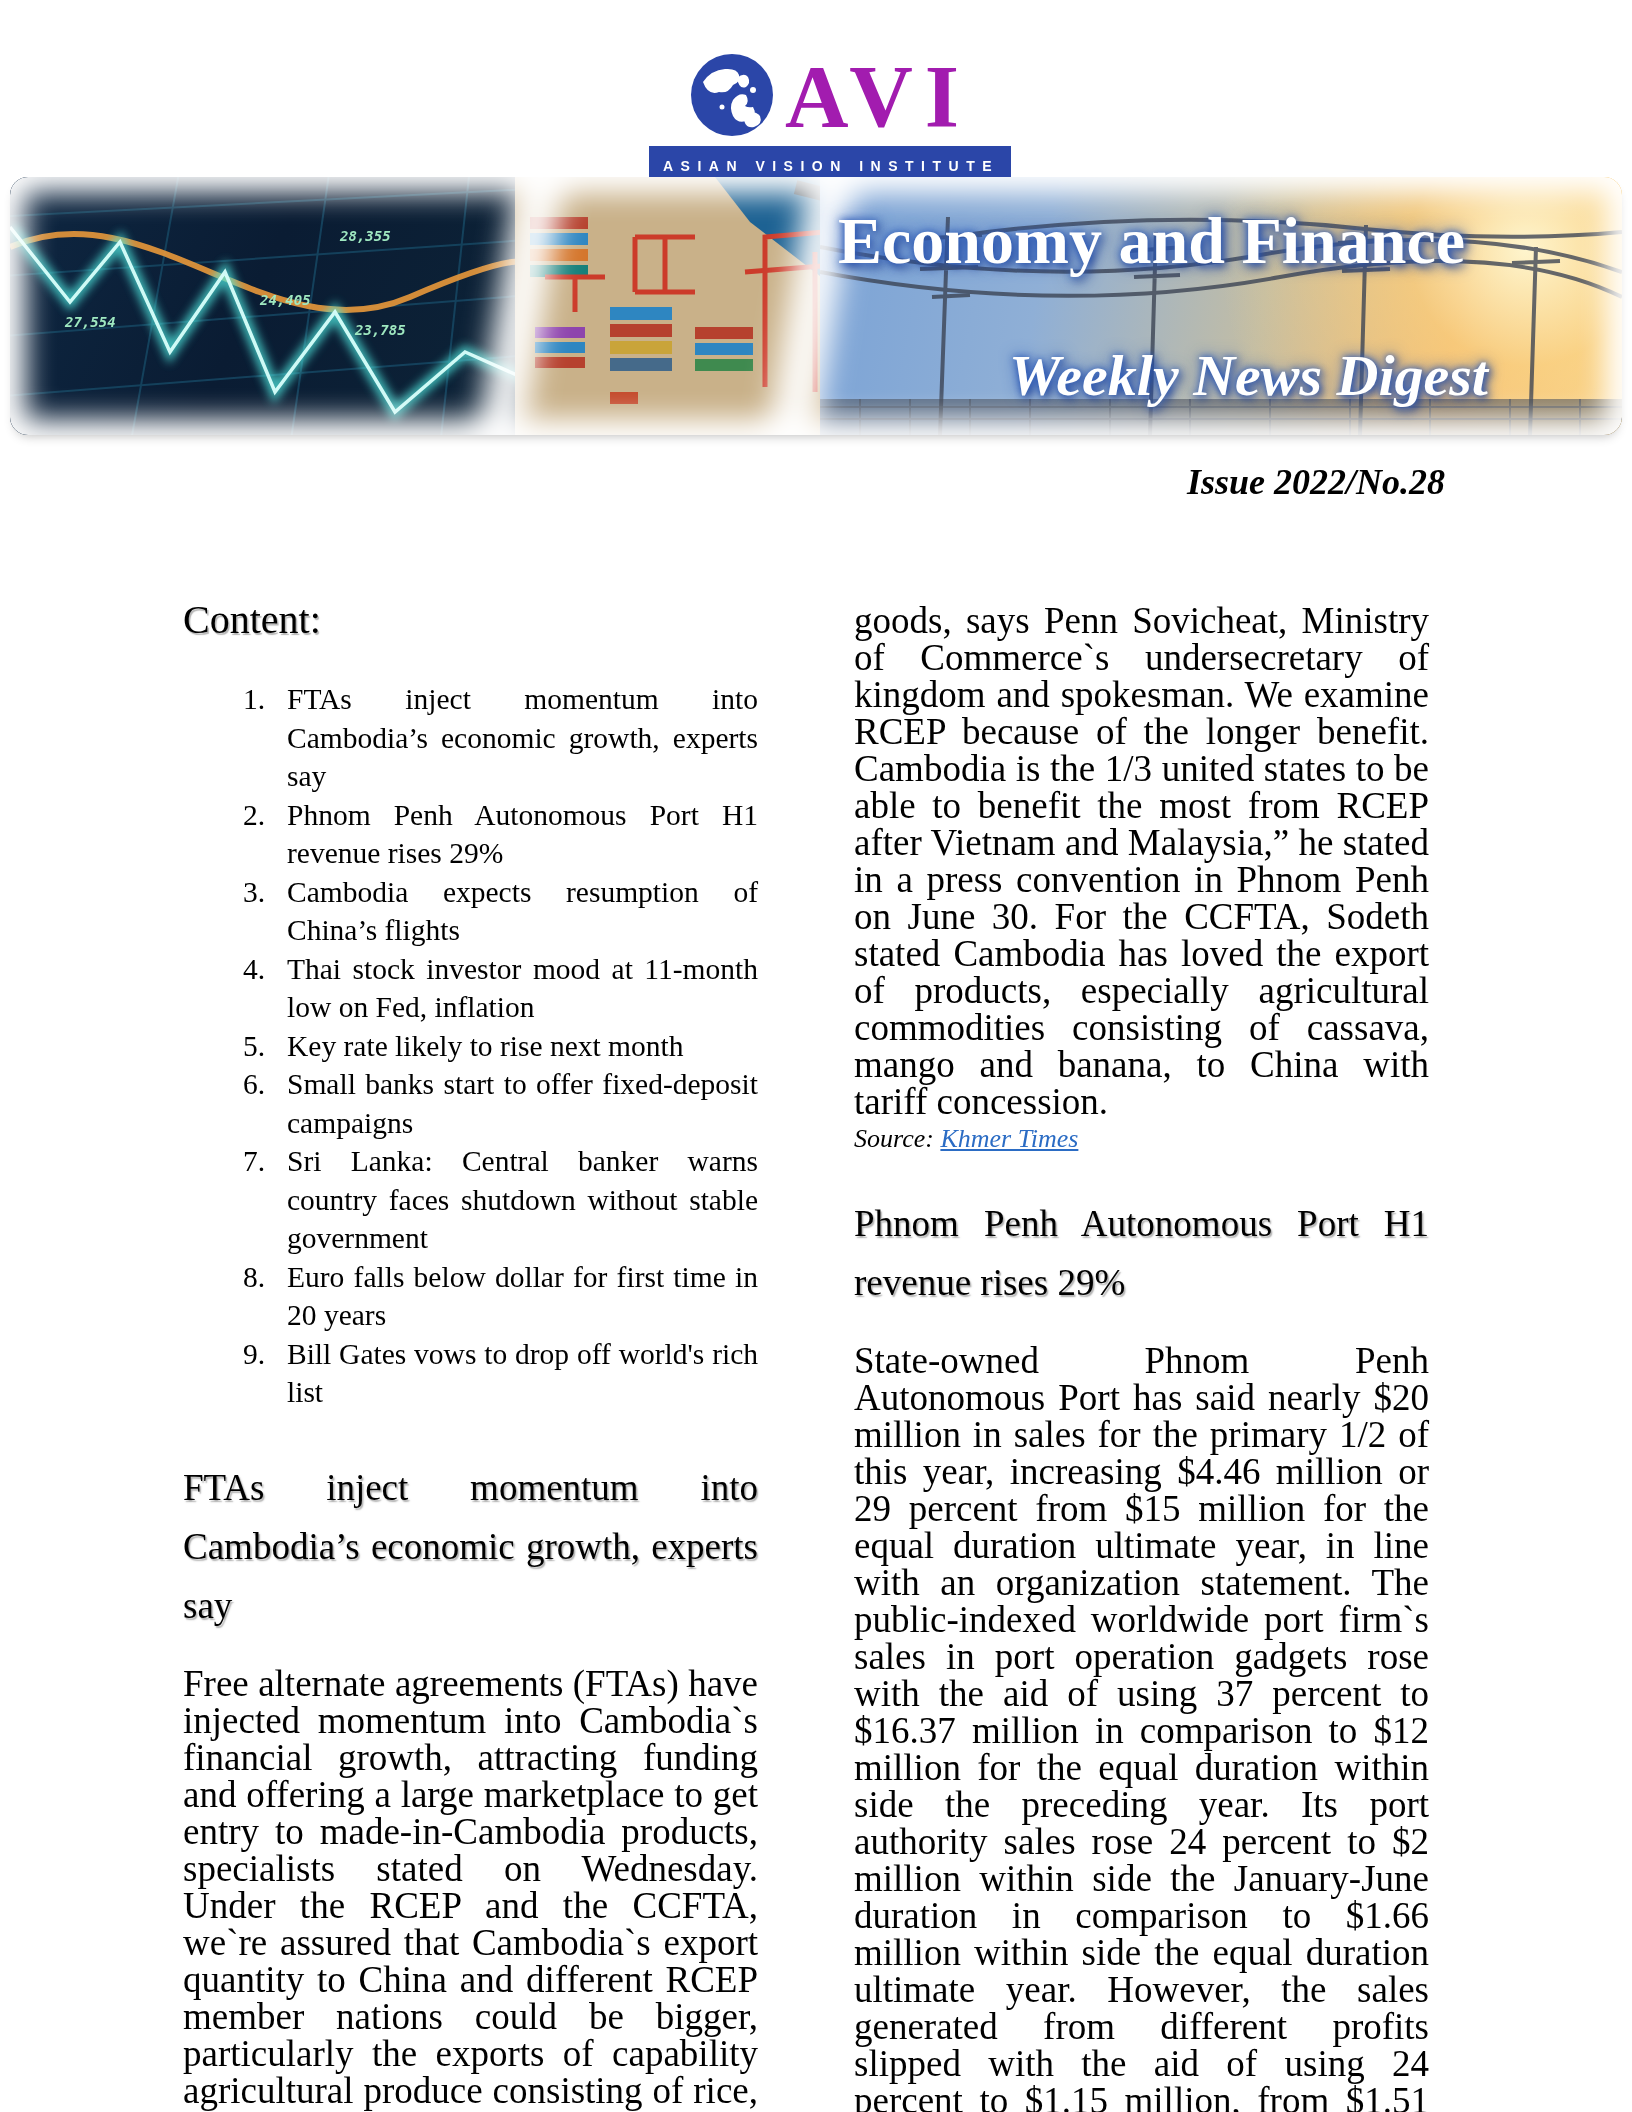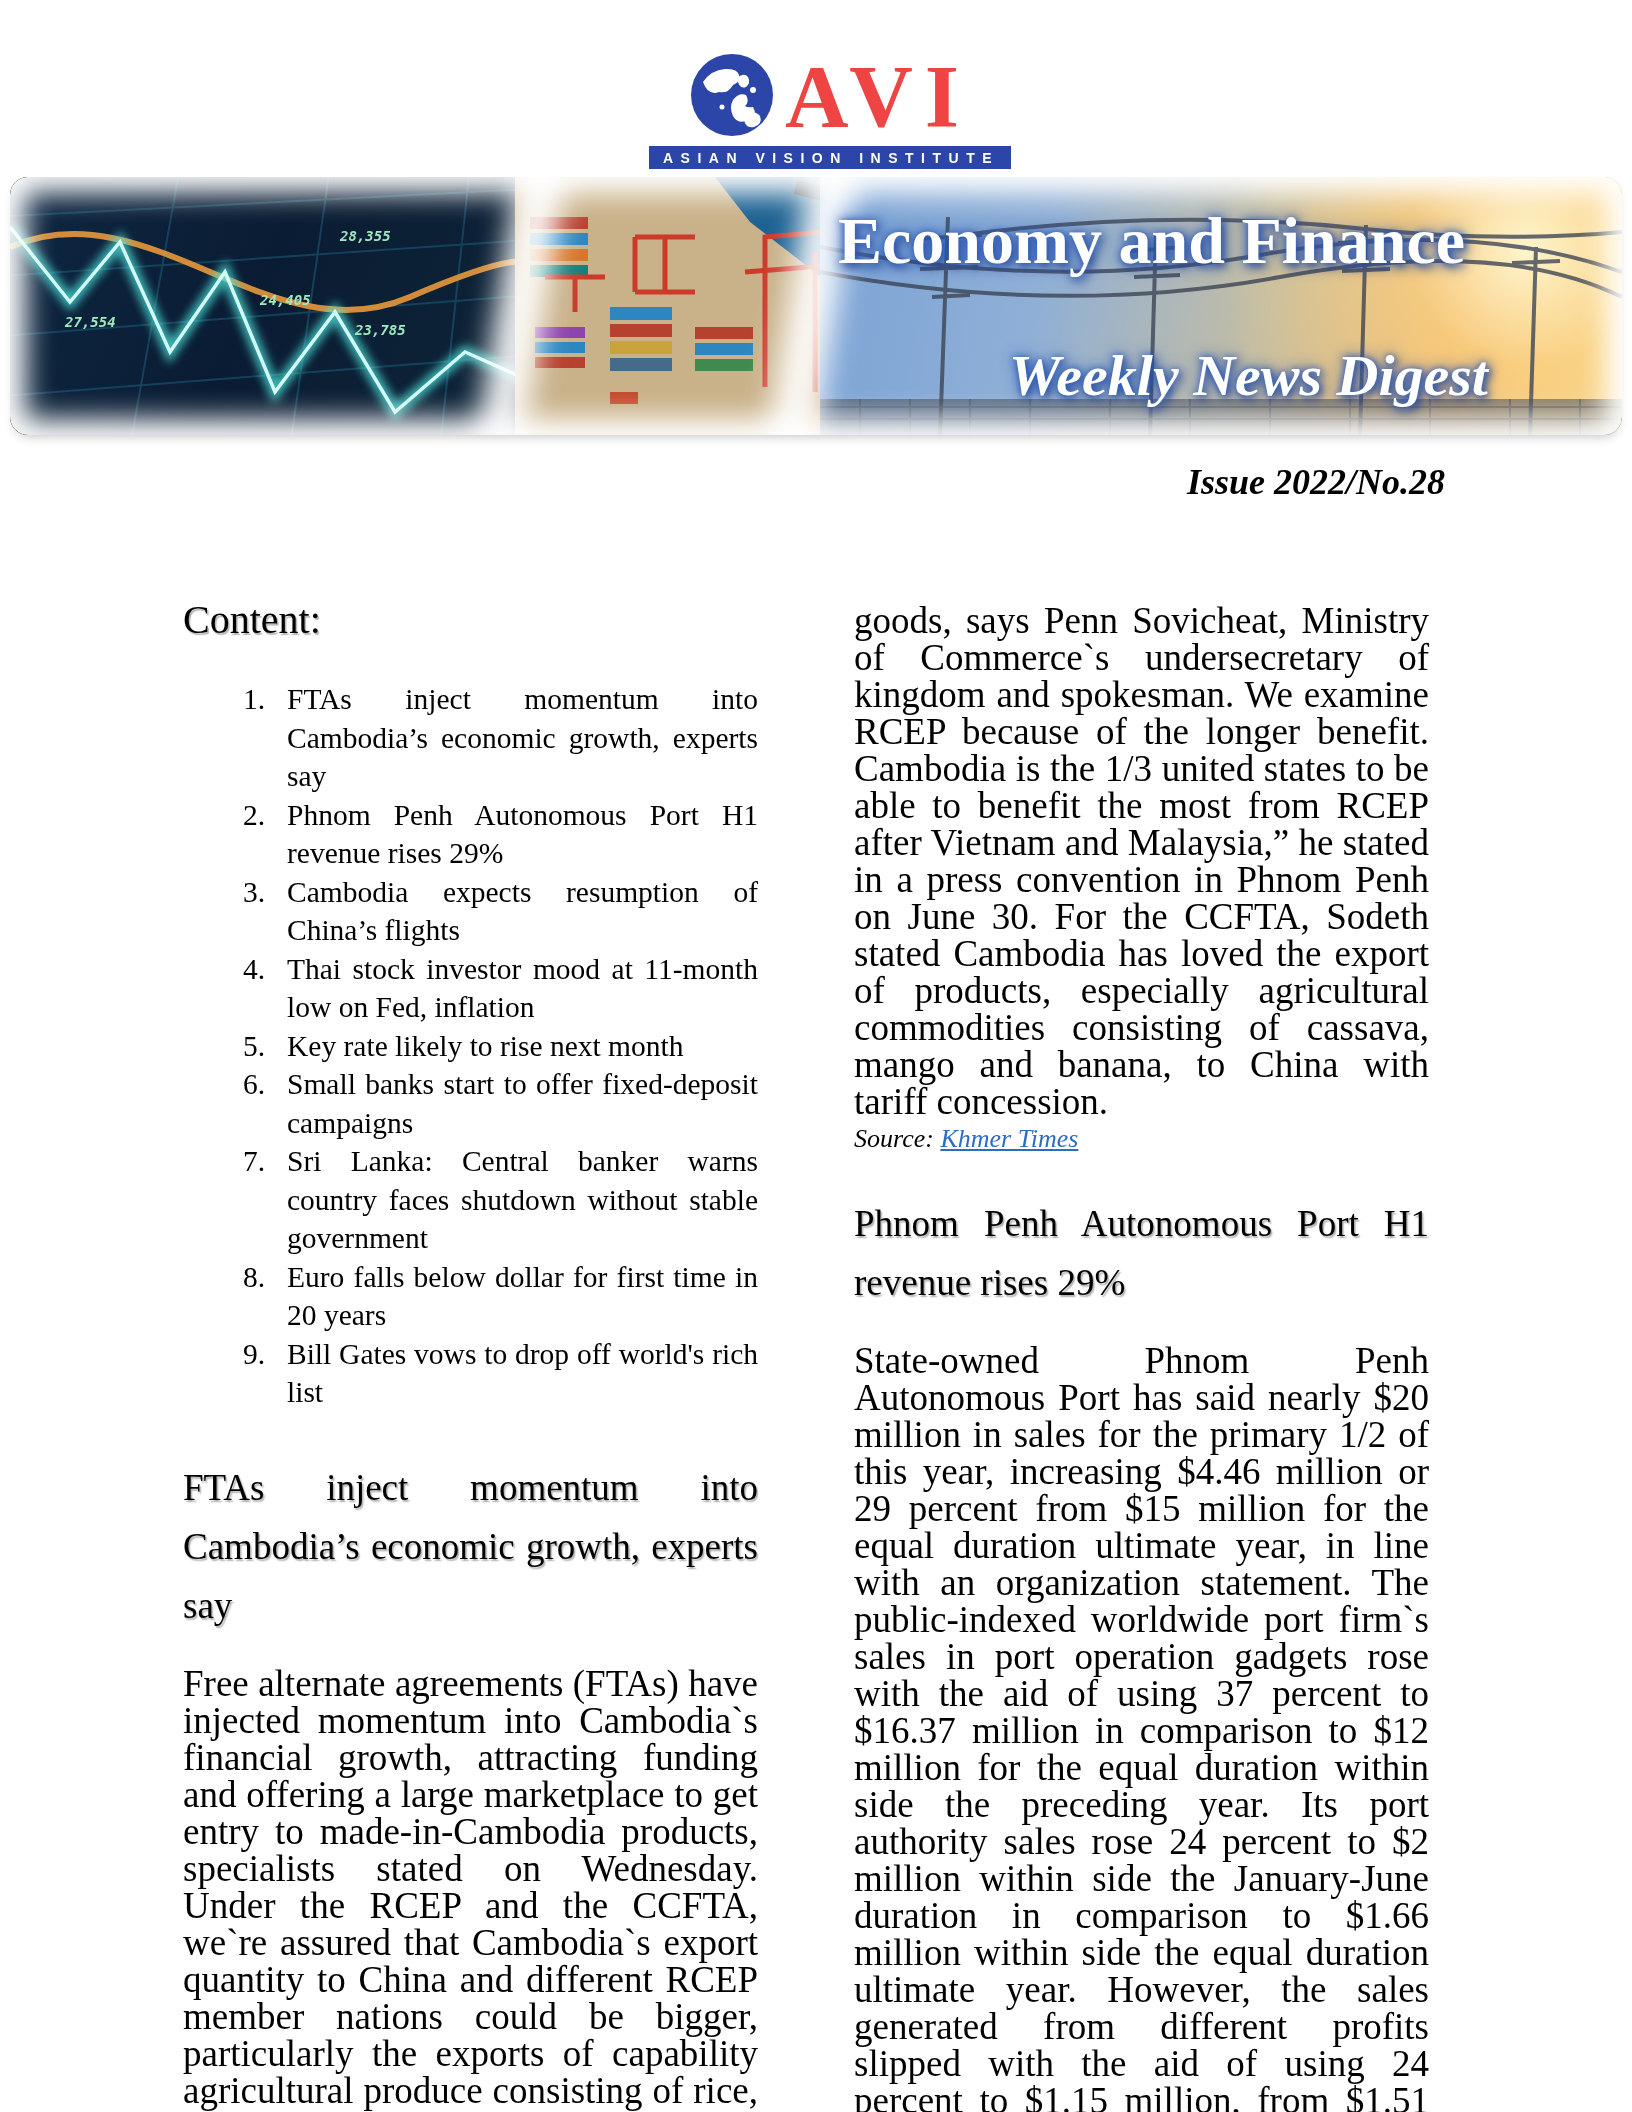--- a/index.html
+++ b/index.html
@@ -4,24 +4,24 @@
 <style>
   html,body{margin:0;padding:0;background:#ffffff;}
   .page{position:relative;width:1632px;height:2112px;background:#fff;overflow:hidden;
         font-family:"Liberation Serif", serif;color:#000;}
 
   
   .logo{position:absolute;top:52px;left:0;right:0;display:flex;flex-direction:column;
         align-items:center;transform:translateX(14px);}
   .logo-row{display:flex;align-items:center;gap:10px;}
   .logo-acronym{font-family:"Liberation Serif",serif;font-size:88px;font-weight:bold;
-        color:#ef4444;letter-spacing:12px;line-height:86px;}
+        color:#a21caf;letter-spacing:12px;line-height:86px;}
   .logo-bar{margin-top:4px;background:#2B46A8;color:#fff;
         font-family:"Liberation Sans",sans-serif;font-size:14px;font-weight:bold;
-        letter-spacing:7.5px;padding:4px 12px 3px 14px;}
+        letter-spacing:7.5px;padding:12px 12px 3px 14px;}
 
   
   .banner{position:absolute;top:177px;left:10px;width:1612px;height:258px;
         border-radius:18px;overflow:hidden;box-shadow:0 6px 12px -6px rgba(0,0,0,.3);}
   .seg{position:absolute;top:0;height:100%;}
   .seg-chart{left:0;width:545px;background:linear-gradient(115deg,#0e2742 0%,#0a1c33 45%,#0d2438 100%);}
   .seg-port{left:505px;width:345px;background:#c9b189;}
   .seg-power{left:810px;width:802px;
         background:
           radial-gradient(circle at 88% 28%, rgba(255,248,210,.95) 0%, rgba(255,216,130,.55) 16%, rgba(255,200,110,0) 42%),

